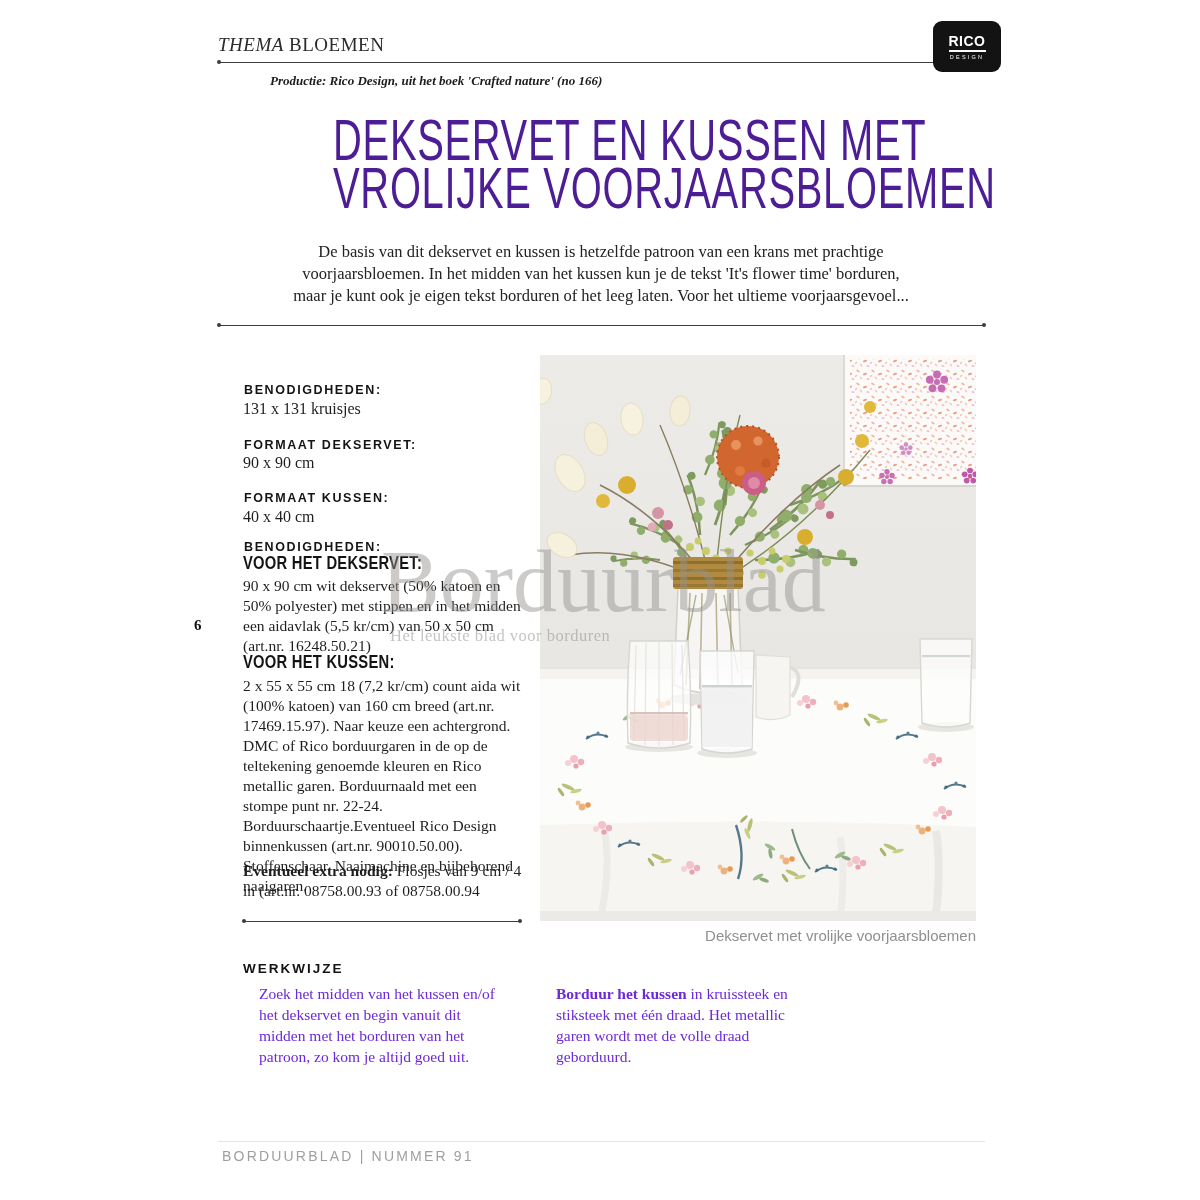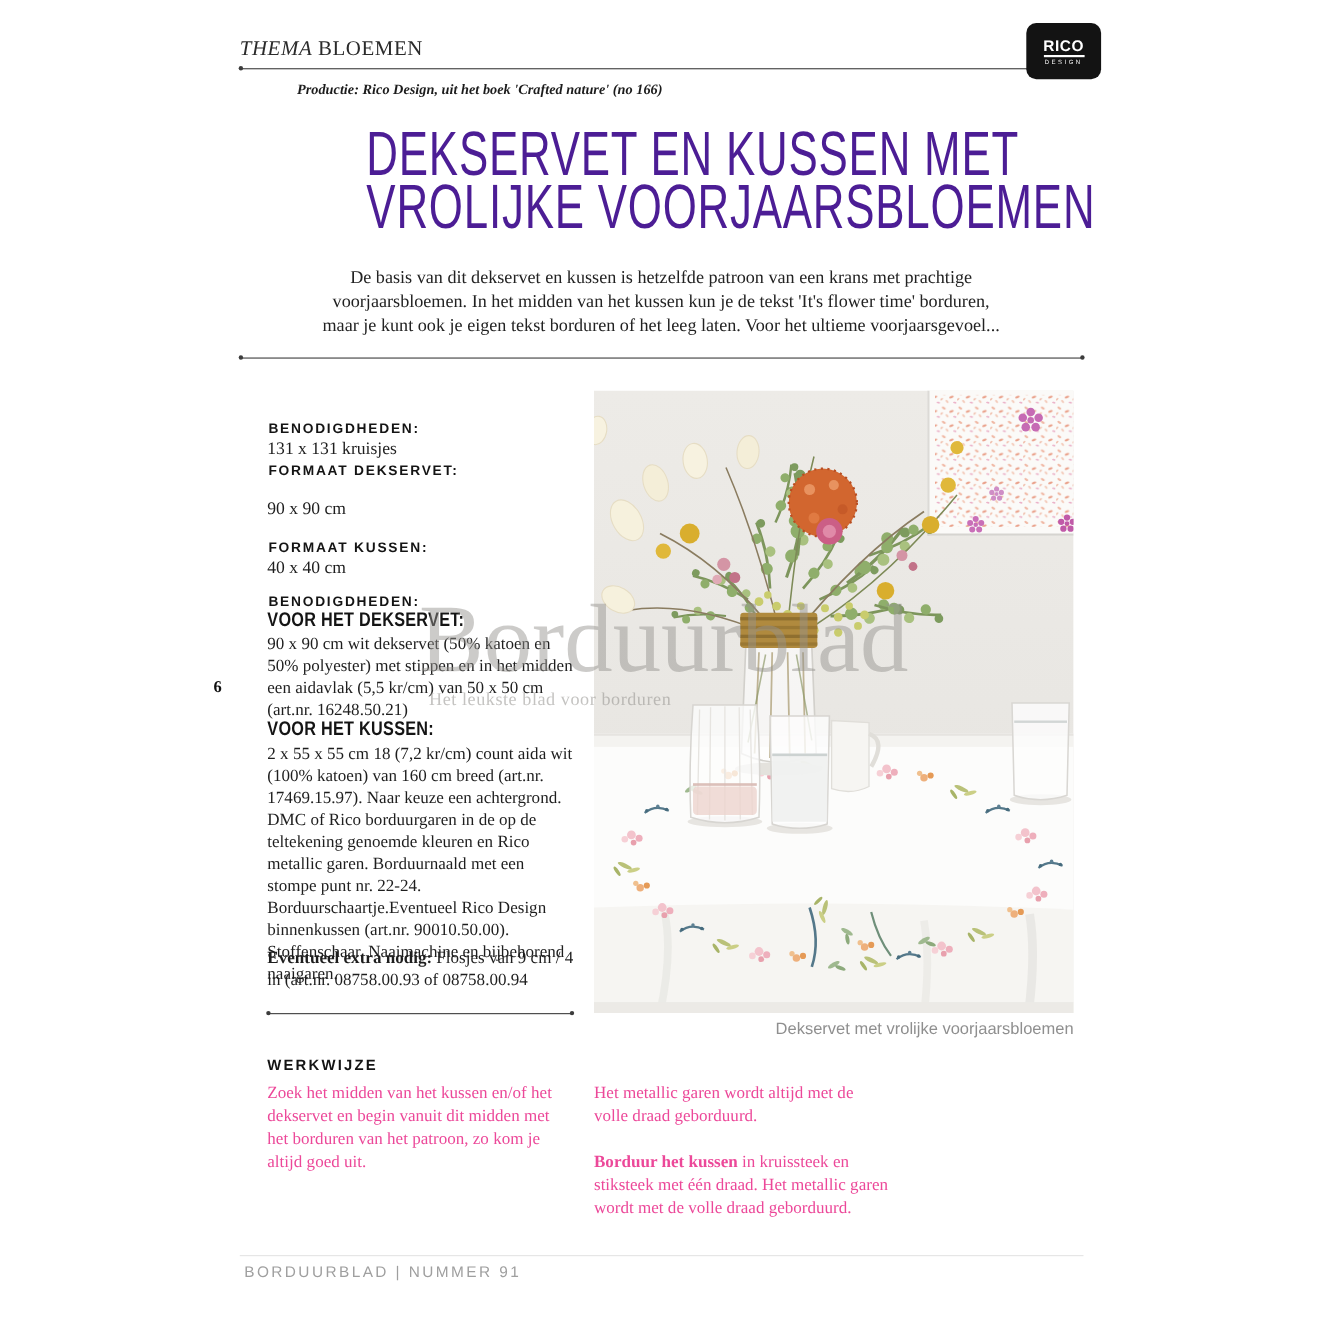--- a/index.html
+++ b/index.html
@@ -38,21 +38,21 @@
   .caption{left:540px;top:927px;width:436px;text-align:right;font-family:"Liberation Sans",sans-serif;font-size:15px;color:#8f8f8f;}
 
   
   .wm{left:381px;top:536px;font-family:"Liberation Serif",serif;font-size:88px;color:rgba(148,146,142,.48);z-index:6;pointer-events:none;line-height:92px;}
   .wm-tag{left:390px;top:626px;font-family:Liberation Serif, serif;font-size:16.5px;color:rgba(148,146,142,.55);z-index:6;pointer-events:none;letter-spacing:.5px;}
 
   
   .ww-head{left:243px;top:961px;font-family:"Liberation Sans",sans-serif;font-weight:bold;font-size:13.5px;letter-spacing:2px;color:#141414;}
   .ww-col1{left:243px;top:983px;width:268px;}
   .ww-col2{left:540px;top:983px;width:270px;}
-  .ww-col1 p,.ww-col2 p{margin:0 0 21px 0;font-size:15.5px;line-height:21px;color:#ec4899;}
+  .ww-col1 p,.ww-col2 p{margin:0 0 21px 16px;font-size:15.5px;line-height:21px;color:#6d28d9;}
   .blead{font-weight:bold;}
 
   
   .rule-footer{left:218px;top:1141px;width:767px;border-top:1px solid #e4e4e4;}
   .footer-text{left:222px;top:1148px;font-family:"Liberation Sans",sans-serif;font-size:14px;letter-spacing:2.2px;color:#9f9f9f;}
 </style>
 </head>
 <body>
 
 <div class="abs theme-line"><span class="it">THEMA</span><span> BLOEMEN</span></div>
@@ -68,21 +68,21 @@
   <div class="tl">VROLIJKE VOORJAARSBLOEMEN</div>
 </div>
 <div class="abs intro">De basis van dit dekservet en kussen is hetzelfde patroon van een krans met prachtige voorjaarsbloemen. In het midden van het kussen kun je de tekst 'It's flower time' borduren, maar je kunt ook je eigen tekst borduren of het leeg laten. Voor het ultieme voorjaarsgevoel...</div>
 <div class="abs rule rule-intro"></div>
 
 <div class="abs pagenum">6</div>
 
 <div class="abs spec-label" style="left:244px;top:383px;">BENODIGDHEDEN:</div>
 <div class="abs spec-value" style="left:243px;top:400px;">131 x 131 kruisjes</div>
 
-<div class="abs spec-label" style="left:244px;top:421px;">FORMAAT DEKSERVET:</div>
+<div class="abs spec-label" style="left:244px;top:438px;">FORMAAT DEKSERVET:</div>
 <div class="abs spec-value" style="left:243px;top:454px;">90 x 90 cm</div>
 
 <div class="abs spec-label" style="left:244px;top:491px;">FORMAAT KUSSEN:</div>
 <div class="abs spec-value" style="left:243px;top:508px;">40 x 40 cm</div>
 
 <div class="abs spec-label" style="left:244px;top:540px;">BENODIGDHEDEN:</div>
 <div class="abs cond-head" style="left:243px;top:553px;">VOOR HET DEKSERVET:</div>
 <div class="abs body-p" style="left:243px;top:576px;">90 x 90 cm wit dekservet (50% katoen en 50% polyester) met stippen en in het midden een aidavlak (5,5 kr/cm) van 50 x 50 cm (art.nr. 16248.50.21)</div>
 
 <div class="abs cond-head" style="left:243px;top:652px;">VOOR HET KUSSEN:</div>
@@ -319,18 +319,17 @@
 <div class="abs wm">Borduurblad</div>
 <div class="abs wm-tag">Het leukste blad voor borduren</div>
 
 <div class="abs caption">Dekservet met vrolijke voorjaarsbloemen</div>
 
 <div class="abs ww-head">WERKWIJZE</div>
 <div class="abs ww-col1">
   <p>Zoek het midden van het kussen en/of het dekservet en begin vanuit dit midden met het borduren van het patroon, zo kom je altijd goed uit.</p>
 </div>
 <div class="abs ww-col2">
-  <p>Het metallic garen wordt altijd met de volle draad geborduurd.</p>
   <p><span class="blead">Borduur het kussen</span><span> in kruissteek en stiksteek met één draad. Het metallic garen wordt met de volle draad geborduurd.</span></p>
 </div>
 
 <div class="abs rule-footer"></div>
 <div class="abs footer-text">BORDUURBLAD | NUMMER 91</div>
 
 </body></html>

